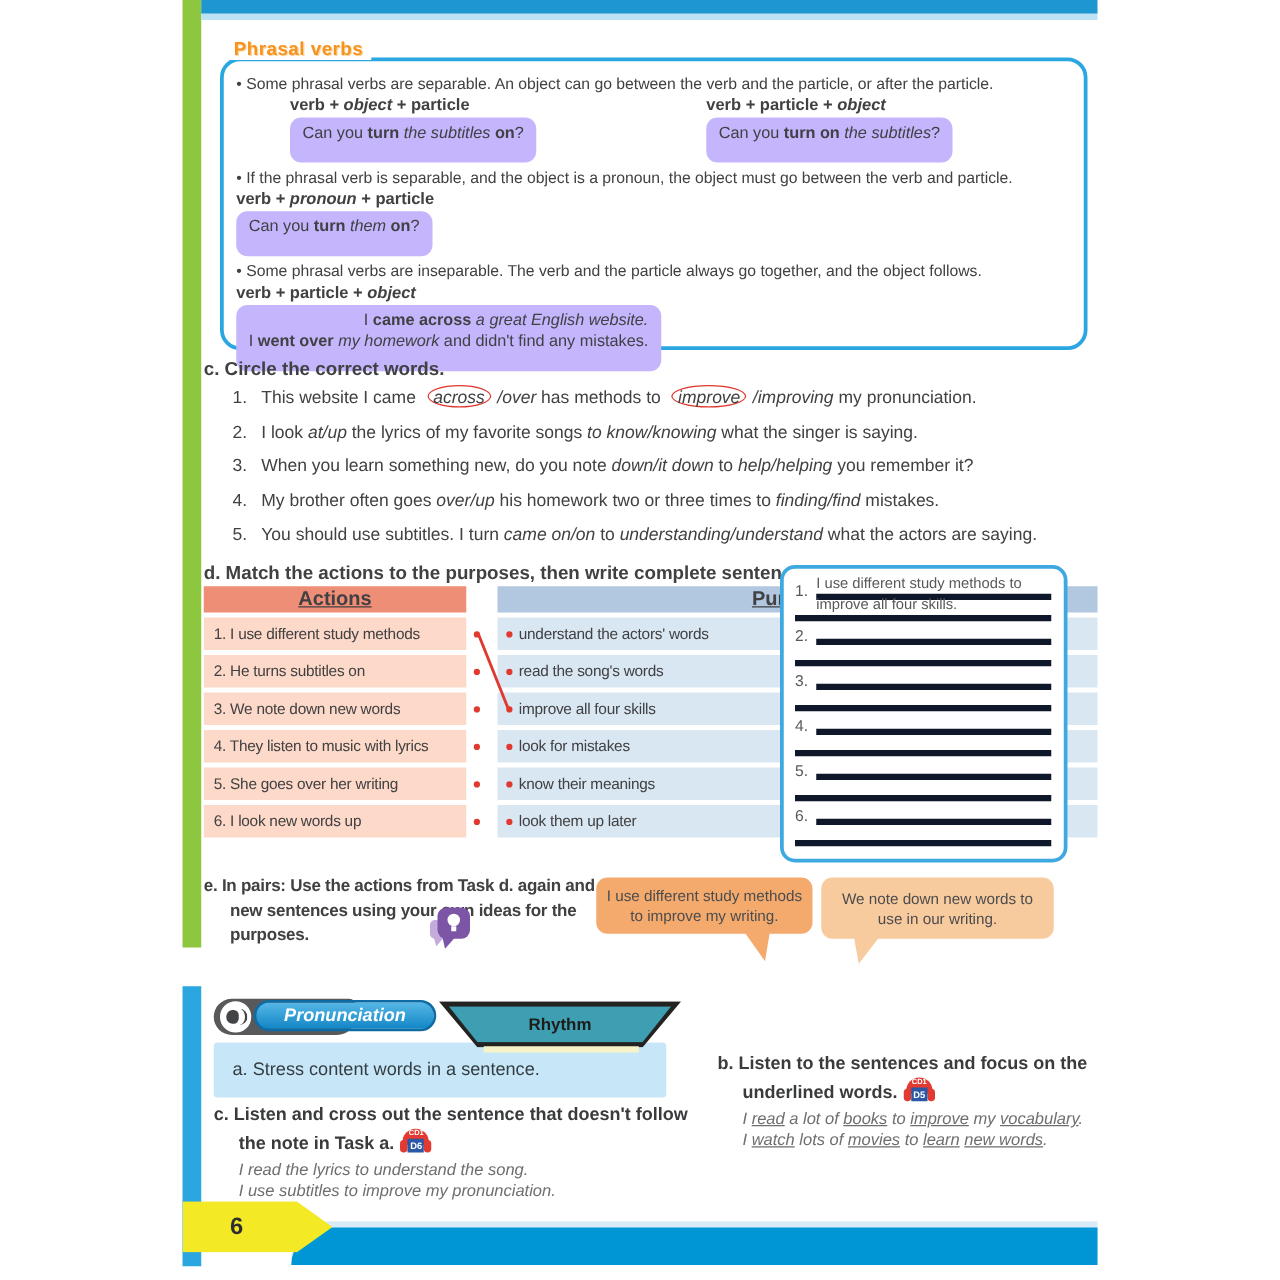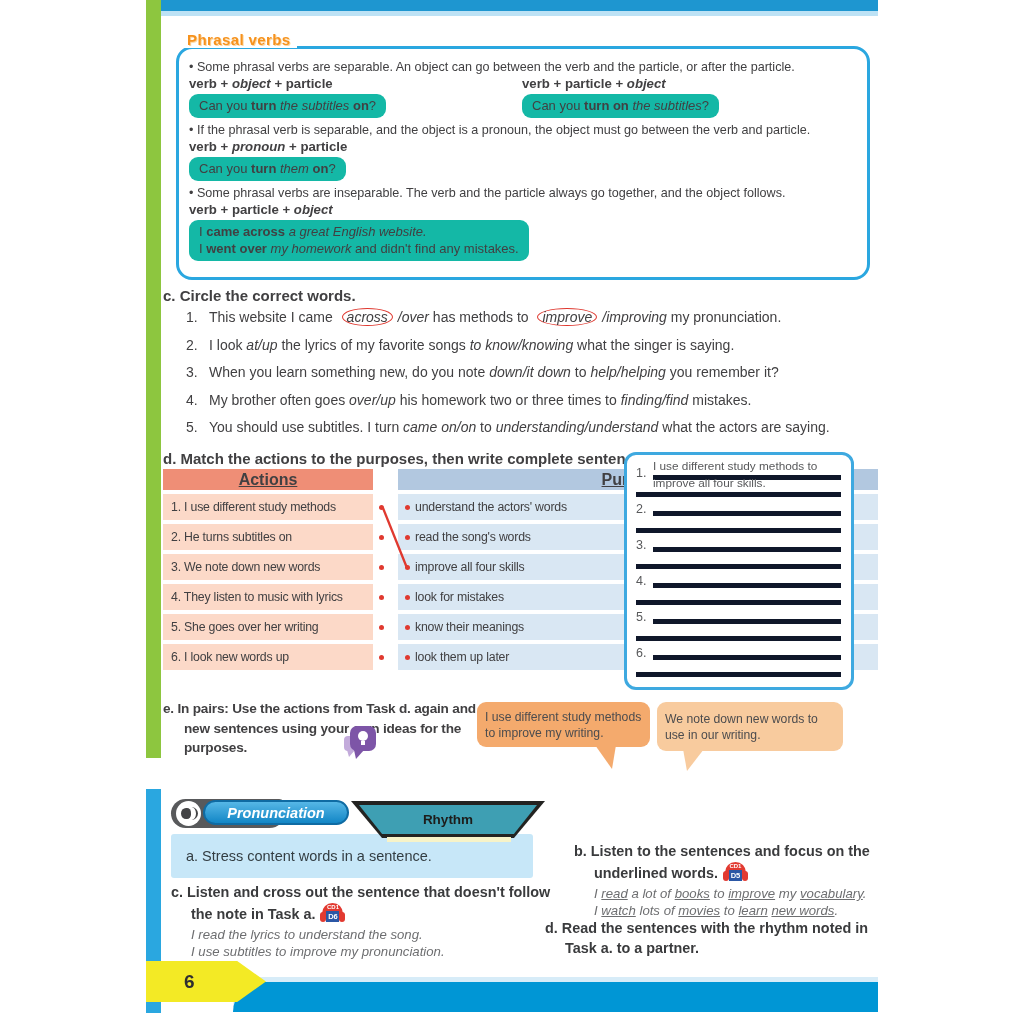--- a/index.html
+++ b/index.html
@@ -19,22 +19,22 @@
   .top-bar-strip{left:161px;top:11px;width:717px;height:5px;background:#bde2f5;}
 
   
   .pv-box{left:176px;top:46px;width:688px;height:228px;border:3px solid #2aa7e0;border-radius:16px;background:#fff;}
   .pv-label{left:181px;top:31px;z-index:2;background:#fff;padding:0 6px;color:#f6921e;
             font-weight:800;font-size:15px;letter-spacing:.4px;text-shadow:1px 1px 0 #fcd7a1;}
   .pv-content{padding:9px 12px 0 10px;}
   .pv-bullet{font-size:12.6px;white-space:nowrap;margin:2px 0 2px;}
   .pv-formula{font-weight:bold;font-size:13.2px;margin:0 0 2px;}
   .pv-cols{display:flex;}
-  .pv-col{width:50%;}
-  .pv-ex{display:inline-block;background:#14b8a6;border-radius:9px;padding:3px 10px 4px;font-size:13px;margin:1px 0 3px;line-height:17px;}
+  .pv-col{width:50%;margin-left:43px;}
+  .pv-ex{display:inline-block;background:#c4b5fd;border-radius:9px;padding:3px 10px 16px;font-size:13px;margin:1px 0 3px;line-height:17px;text-align:right;}
 
   
   .c-head{left:163px;top:287px;font-weight:bold;font-size:15px;}
   .c-list{left:186px;top:309px;width:700px;}
   .c-item{height:27.5px;font-size:14px;display:flex;align-items:flex-start;}
   .c-num{width:23px;flex:none;}
 
   
   .d-head{left:163px;top:450px;font-weight:bold;font-size:15px;}
   .match{left:163px;top:469px;width:715px;height:212px;}
@@ -66,21 +66,21 @@
   .e-head{left:163px;top:699px;width:330px;font-weight:bold;font-size:13.6px;letter-spacing:-0.2px;
           line-height:19.5px;padding-left:21px;text-indent:-21px;}
   .idea-icon{left:344px;top:726px;width:34px;height:34px;}
   .idea-back{position:absolute;left:0;top:10px;width:16px;height:15px;background:#c3abdb;border-radius:4px;}
   .idea-back::after{content:"";position:absolute;left:3px;bottom:-6px;border-top:7px solid #c3abdb;border-left:2px solid transparent;border-right:6px solid transparent;}
   .idea-main{position:absolute;left:6px;top:0;width:26px;height:25px;background:#7d55a7;border-radius:7px;}
   .idea-main::after{content:"";position:absolute;left:4px;bottom:-8px;border-top:9px solid #7d55a7;border-left:2px solid transparent;border-right:8px solid transparent;}
   .idea-bulb{position:absolute;left:14px;top:5px;width:10px;height:10px;background:#fff;border-radius:50%;}
   .idea-base{position:absolute;left:17px;top:15px;width:4px;height:4px;background:#fff;}
 
-  .bubble{position:absolute;border-radius:9px;font-size:12.2px;color:#4c4c4e;
+  .bubble{position:absolute;border-radius:9px;font-size:12.2px;color:#4c4c4e;text-align:center;
           display:flex;align-items:center;justify-content:center;padding:4px 8px;box-sizing:border-box;line-height:16px;}
   .bubble1{left:477px;top:702px;width:173px;height:45px;background:#f4aa6d;}
   .bubble1::after{content:"";position:absolute;right:34px;bottom:-22px;border-top:24px solid #f4aa6d;border-left:17px solid transparent;border-right:4px solid transparent;}
   .bubble2{left:657px;top:702px;width:186px;height:49px;background:#f8cb9e;}
   .bubble2::after{content:"";position:absolute;left:26px;bottom:-20px;border-top:22px solid #f8cb9e;border-left:4px solid transparent;border-right:17px solid transparent;}
 
   
   .pron-stripe{left:146px;top:789px;width:15px;height:224px;background:#2aa7e0;}
   .pron-tab{left:171px;top:799px;width:114px;height:29px;background:#58595b;border-radius:15px 6px 16px 15px;z-index:1;}
   .speak-icon{left:176px;top:801px;width:25px;height:25px;background:#fff;border-radius:50%;z-index:2;}
@@ -288,20 +288,17 @@
   <div class="abs p-block pron-c">
     <div class="p-head">
       <span>c. Listen and cross out the sentence that doesn't follow the note in Task a.</span><span class="cd-badge"><span class="cd-arc"></span><span class="cd-cup-l"></span><span class="cd-cup-r"></span><span class="cd-cd1">CD1</span><span class="cd-track">D6</span></span>
     </div>
     <div class="p-sents">
       <div>I read the lyrics to understand the song.</div>
       <div>I use subtitles to improve my pronunciation.</div>
     </div>
   </div>
 
-  <div class="abs p-block pron-d">
-    <div class="p-head">d. Read the sentences with the rhythm noted in Task a. to a partner.</div>
-  </div>
 
   <div class="abs bottom-bar"></div>
   <div class="abs page-tag">6</div>
 
 </div>
 
 </body></html>

